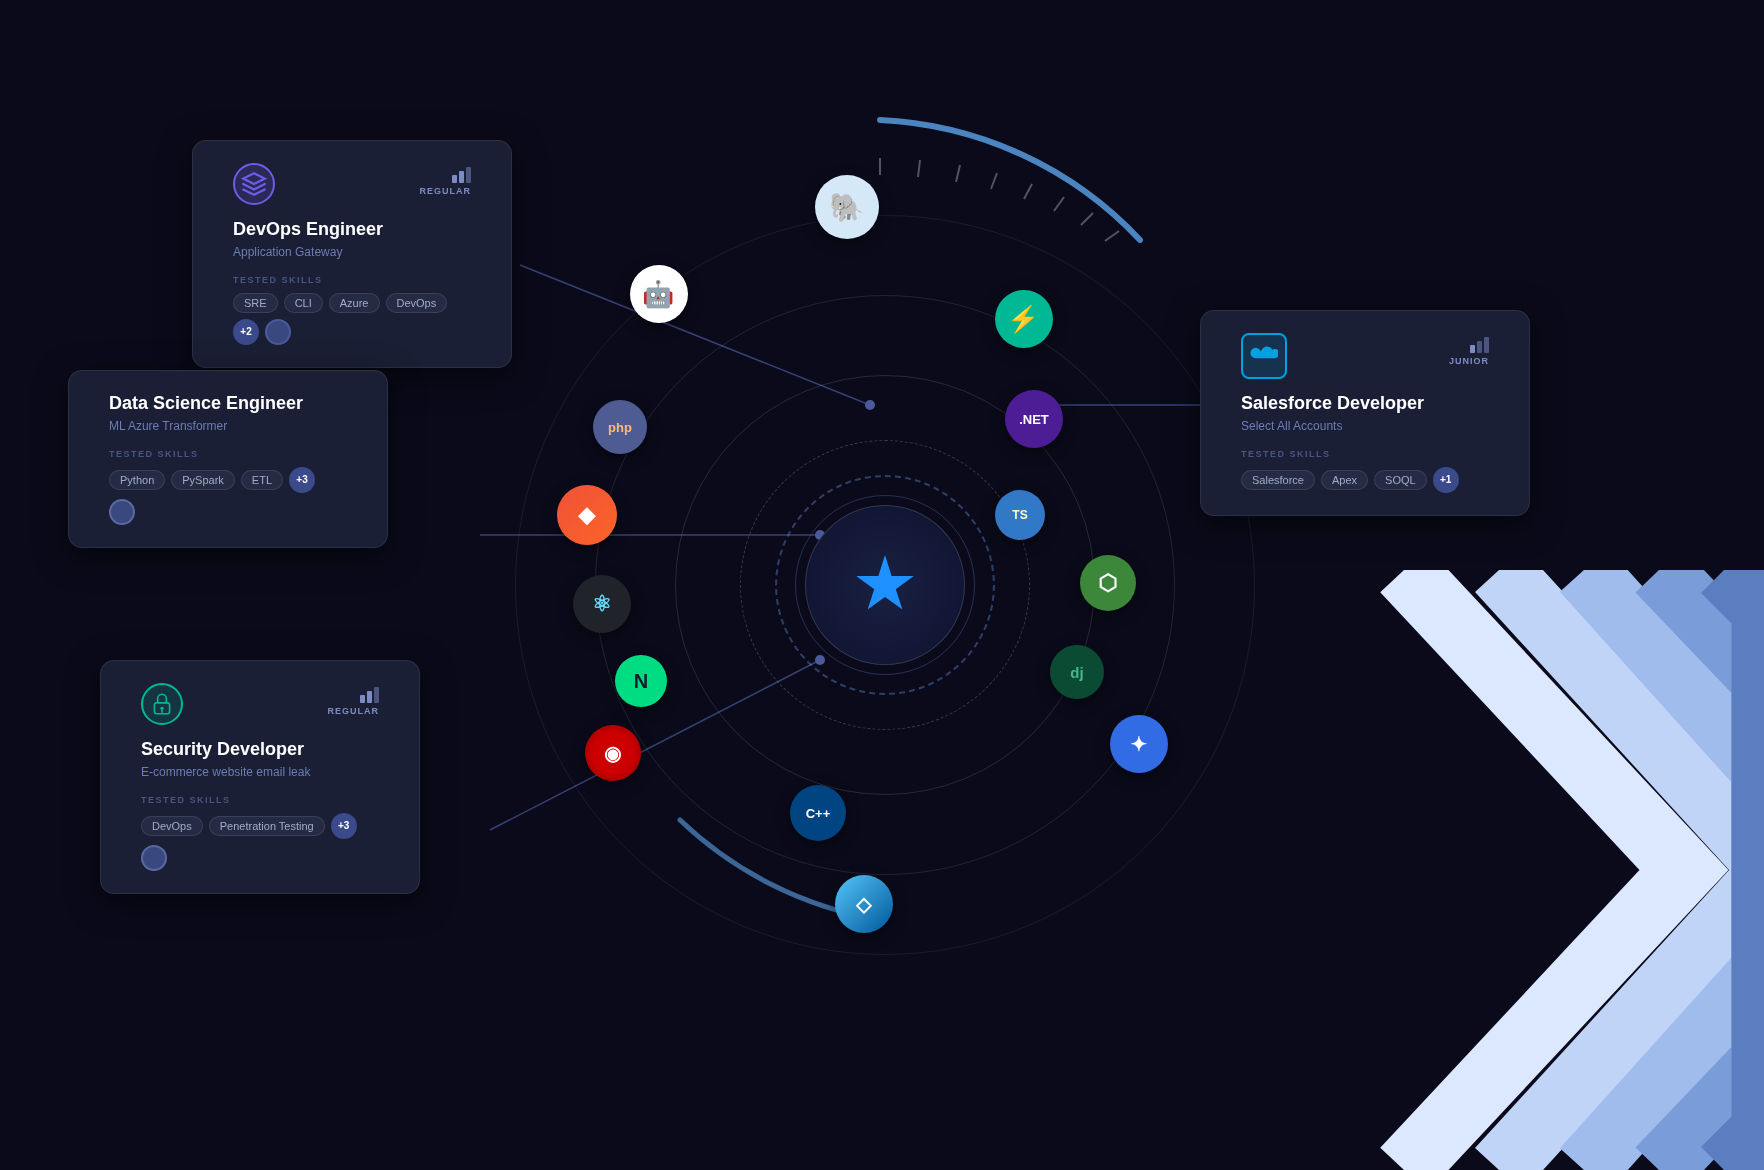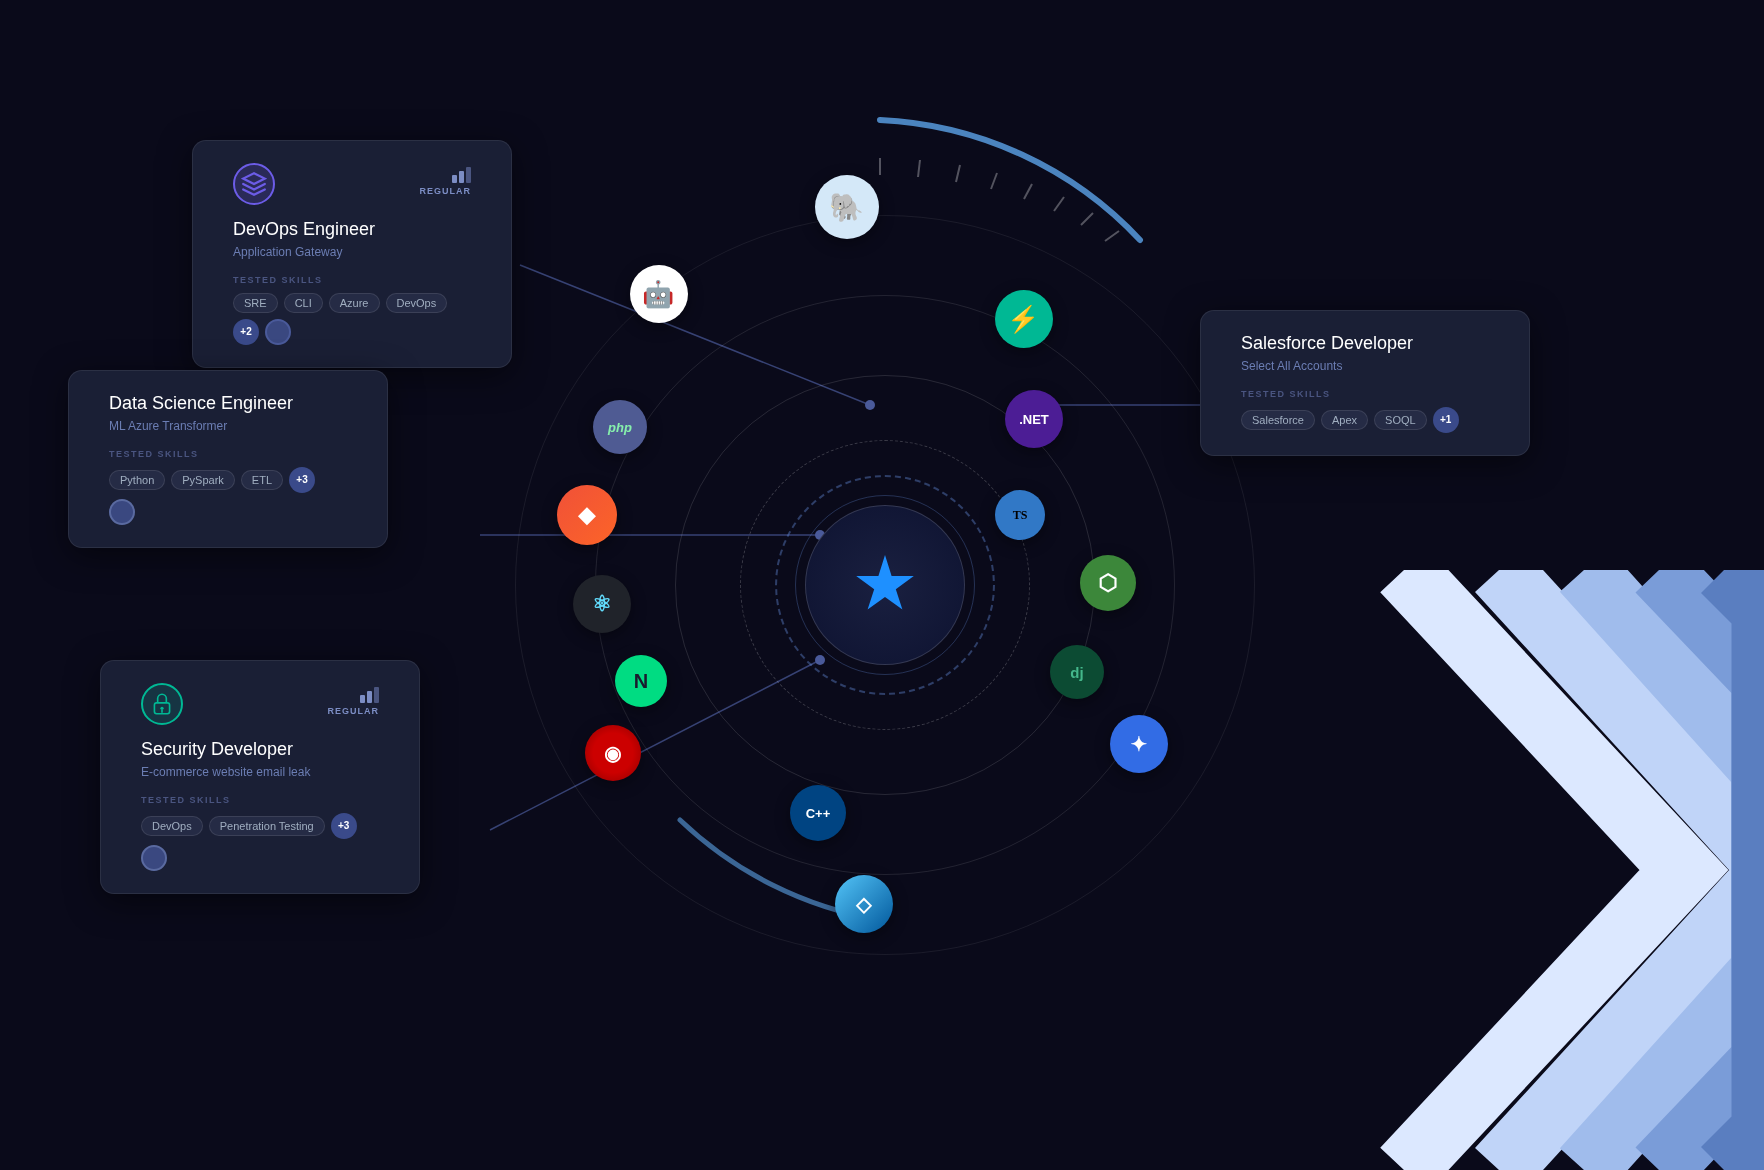--- a/index.html
+++ b/index.html
@@ -127,21 +127,21 @@
 
     .level-text {
       font-size: 9px;
       color: #7c8dc4;
       letter-spacing: 1px;
       font-weight: 600;
     }
 
     .card-title {
       font-size: 18px;
-      font-weight: 400;
+      font-weight: 700;
       color: #ffffff;
       margin-bottom: 4px;
       line-height: 1.2;
     }
 
     .card-subtitle {
       font-size: 12px;
       color: #6b7db3;
       margin-bottom: 16px;
     }
@@ -248,33 +248,33 @@
 
   <div class="tech-icon" style="background: #ffffff; top: 60px; left: 125px; width: 58px; height: 58px;">
     <span style="font-size: 26px; color: #3ddc84;">🤖</span>
   </div>
 
   <div class="tech-icon" style="background: #00b894; top: 85px; left: 490px; width: 58px; height: 58px;">
     <span style="font-size: 26px;">⚡</span>
   </div>
 
   <div class="tech-icon" style="background: #4f5b93; top: 195px; left: 88px; width: 54px; height: 54px; font-size: 13px;">
-    <span style="color: #86efac; font-style: italic; font-weight: 900; font-size: 13px;">php</span>
+    <span style="color: #fdba74; font-weight: 900; font-size: 13px;">php</span>
   </div>
 
   <div class="tech-icon" style="background: #4c1d95; top: 185px; left: 500px; width: 58px; height: 58px; font-size: 13px;">
     <span style="color: white; font-weight: 800; font-size: 13px;">.NET</span>
   </div>
 
   <div class="tech-icon" style="background: linear-gradient(135deg, #f05138, #fc6428); top: 280px; left: 52px; width: 60px; height: 60px; font-size: 22px;">
     <span>◆</span>
   </div>
 
   <div class="tech-icon" style="background: #3178c6; top: 285px; left: 490px; width: 50px; height: 50px; font-size: 12px;">
-    <span style="color: #000000; font-weight: 800; font-family: Liberation Serif, serif;">TS</span>
+    <span style="color: #fef9c3; font-weight: 800;">TS</span>
   </div>
 
   <div class="tech-icon" style="background: #20232a; top: 370px; left: 68px; width: 58px; height: 58px; font-size: 22px;">
     <span style="color: #61dafb;">⚛</span>
   </div>
 
   <div class="tech-icon" style="background: #3c873a; top: 350px; left: 575px; width: 56px; height: 56px; font-size: 18px;">
     <span style="color: white; font-weight: bold; font-size: 22px;">⬡</span>
   </div>
 
@@ -369,20 +369,35 @@
   <div class="skills-label">TESTED SKILLS</div>
   <div class="skills-row">
     <span class="skill-tag">DevOps</span>
     <span class="skill-tag">Penetration Testing</span>
     <div class="more-tag" style="width:26px; height:26px; background:#3a4a8a; border-radius:50%; display:flex; align-items:center; justify-content:center; font-size:10px; color:white;">+3</div>
     <div style="width: 26px; height: 26px; border-radius: 50%; border: 2px solid #5a6aa0; background: #3a4880;"></div>
   </div>
 </div>
 
 <div class="job-card" style="top: 310px; left: 1200px; width: 330px;">
+  <div class="card-header">
+    <div class="card-logo" style="background: rgba(0, 161, 224, 0.15); border: 2px solid #00a1e0; border-radius: 8px; width: 46px; height: 46px;">
+      <svg width="28" height="20" viewBox="0 0 60 42" fill="none">
+        <path d="M25 8c2-4.5 6.5-7.5 11.5-7.5 5 0 9.5 3 11.5 7 1.5-1 3.3-1.5 5.2-1.5 5.4 0 9.8 4.4 9.8 9.8 0 5.4-4.4 9.8-9.8 9.8H12C6 25.6 1 20.6 1 14.5S6 3.4 12 3.4c4.8 0 8.9 3 10.5 7.5" fill="#00a1e0"></path>
+      </svg>
+    </div>
+    <div class="card-level">
+      <div class="bar-chart">
+        <div class="bar active" style="height: 8px;"></div>
+        <div class="bar" style="height: 12px;"></div>
+        <div class="bar" style="height: 16px;"></div>
+      </div>
+      <span class="level-text">JUNIOR</span>
+    </div>
+  </div>
   <div class="card-title">Salesforce Developer</div>
   <div class="card-subtitle">Select All Accounts</div>
   <div class="skills-label">TESTED SKILLS</div>
   <div class="skills-row">
     <span class="skill-tag">Salesforce</span>
     <span class="skill-tag">Apex</span>
     <span class="skill-tag">SOQL</span>
     <div class="more-tag" style="width:26px; height:26px; background:#3a4a8a; border-radius:50%; display:flex; align-items:center; justify-content:center; font-size:10px; color:white;">+1</div>
   </div>
 </div>

